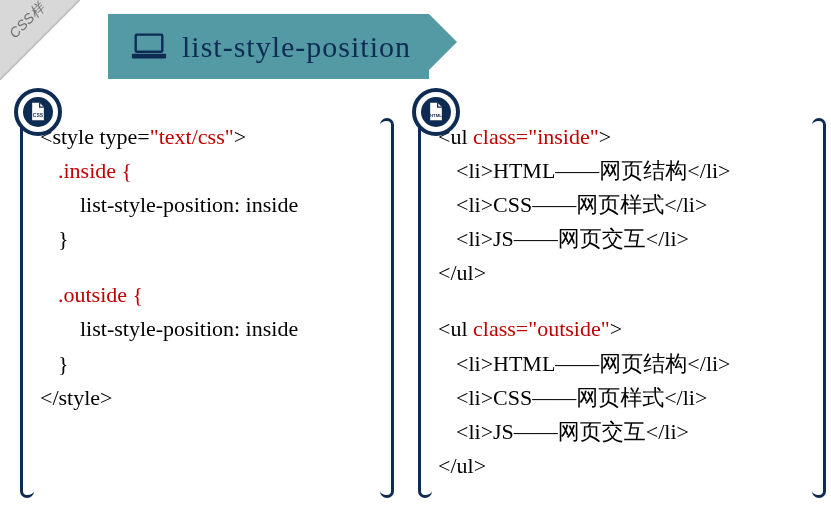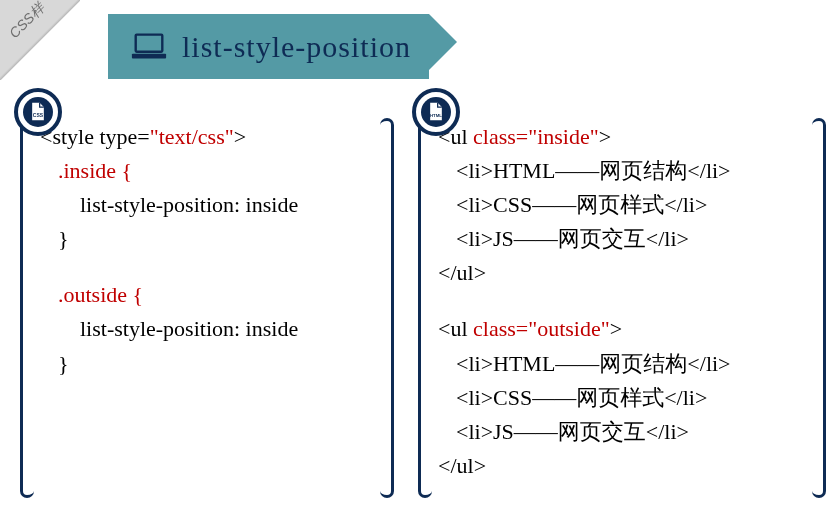--- a/index.html
+++ b/index.html
@@ -145,20 +145,21 @@
   <div>
     <span>&lt;style type=</span><span class="red">"text/css"</span><span>&gt;</span>
   </div>
   <div class="ind1 red">.inside {</div>
   <div class="ind2">list-style-position: inside</div>
   <div class="ind1">}</div>
   <div class="gap"></div>
   <div class="ind1 red">.outside {</div>
   <div class="ind2">list-style-position: inside</div>
   <div class="ind1">}</div>
+  <div>&lt;/style&gt;</div>
 </div>
 
 <div class="code-col col-right codeblock">
   <div>
     <span>&lt;ul </span><span class="red">class="inside"</span><span>&gt;</span>
   </div>
   <div class="ind1">&lt;li&gt;HTML——网页结构&lt;/li&gt;</div>
   <div class="ind1">&lt;li&gt;CSS——网页样式&lt;/li&gt;</div>
   <div class="ind1">&lt;li&gt;JS——网页交互&lt;/li&gt;</div>
   <div>&lt;/ul&gt;</div>

